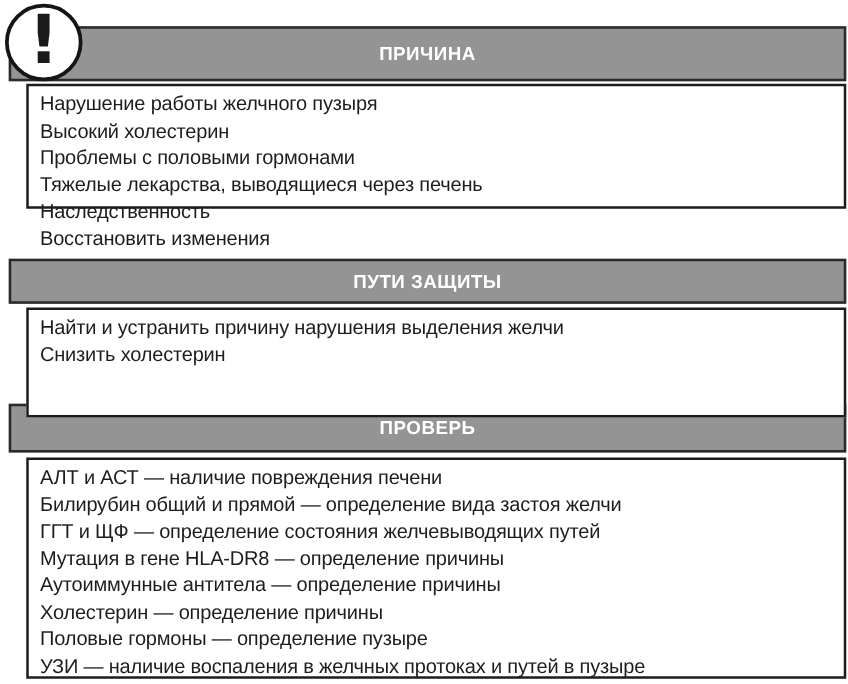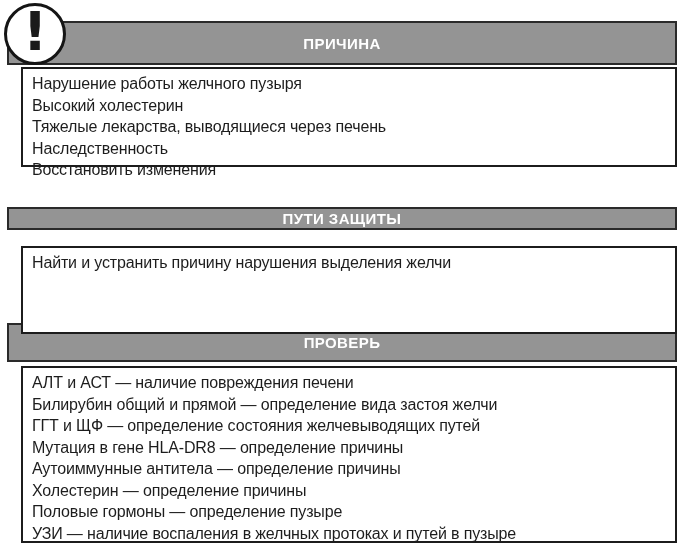--- a/index.html
+++ b/index.html
@@ -53,21 +53,21 @@
     justify-content: center;
     z-index: 1;
   }
   .bar .bar-title {
     color: var(--header-text, #ffffff);
     font-weight: 700;
     font-size: 15px;
     letter-spacing: 0.4px;
   }
   .bar-1 { top: 21px;  height: 44px; }
-  .bar-2 { top: 207px; height: 23px; }
+  .bar-2 { top: 207px; height: 36px; }
   .bar-3 { top: 323px; height: 39px; }
 
   
   .box {
     position: absolute;
     left: 21px;
     right: 1px;
     box-sizing: border-box;
     background: #ffffff;
     border: 2px solid #1c1c1c;
@@ -94,30 +94,32 @@
   <div class="alert-badge">
     <span class="glyph">!</span>
   </div>
 
   <div class="bar bar-1">
     <span class="bar-title">ПРИЧИНА</span>
   </div>
   <div class="box box-1">
       <div class="line">Нарушение работы желчного пузыря</div>
       <div class="line">Высокий холестерин</div>
+      <div class="line">Проблемы с  половыми гормонами</div>
       <div class="line">Тяжелые лекарства, выводящиеся через печень</div>
       <div class="line">Наследственность</div>
       <div class="line">Восстановить изменения</div>
     </div>
 
   <div class="bar bar-2">
     <span class="bar-title">ПУТИ ЗАЩИТЫ</span>
   </div>
   <div class="box box-2">
       <div class="line">Найти и устранить причину нарушения выделения желчи</div>
+      <div class="line">Снизить холестерин</div>
     </div>
 
   <div class="bar bar-3">
     <span class="bar-title">ПРОВЕРЬ</span>
   </div>
   <div class="box box-3">
       <div class="line">АЛТ и АСТ — наличие повреждения печени</div>
       <div class="line">Билирубин общий и прямой — определение вида застоя желчи</div>
       <div class="line">ГГТ и  ЩФ — определение состояния желчевыводящих путей</div>
       <div class="line">Мутация в гене HLA-DR8 — определение причины</div>

